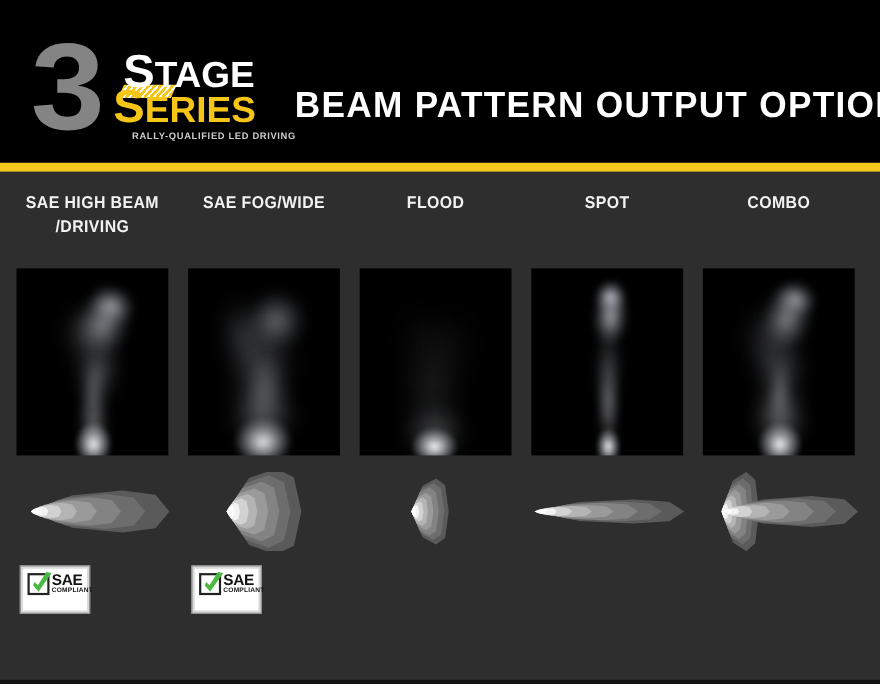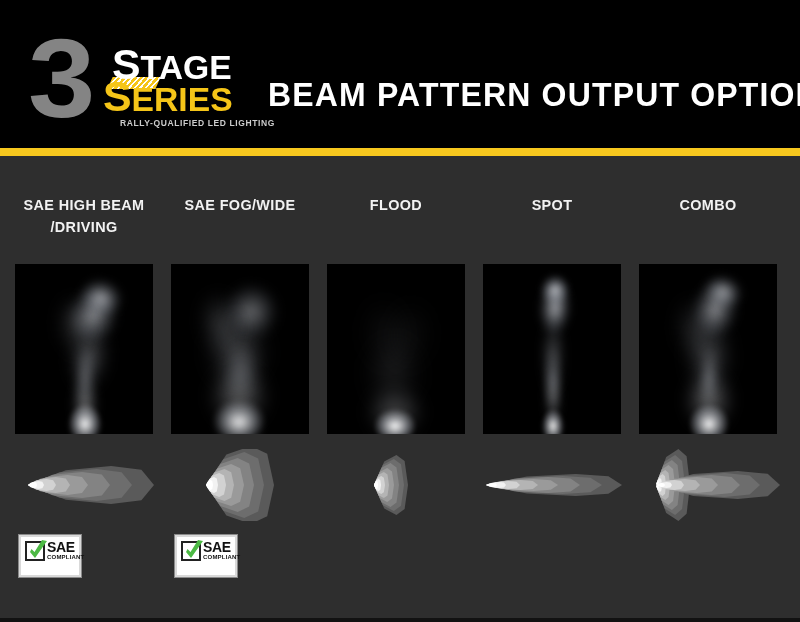--- a/index.html
+++ b/index.html
@@ -111,21 +111,21 @@
     top: 148px;
     width: 800px;
     height: 8px;
     background: #f7c81e;
   }
 
   
   .grid {
     position: absolute;
     left: 0;
-    top: 164px;
+    top: 144px;
     width: 800px;
     height: 456px;
   }
   .col {
     position: absolute;
     top: 0;
     width: 156px;
     height: 456px;
   }
   .col-label {
@@ -231,21 +231,21 @@
 
 <div id="page">
 
   <div class="header">
 
     <div class="logo">
       <div class="logo-3">3</div>
       <div class="logo-slash"></div>
       <div class="logo-stage"><span class="cap">S</span><span>TAGE</span></div>
       <div class="logo-series"><span class="cap">S</span><span>ERIES</span></div>
-      <div class="logo-tag">RALLY-QUALIFIED LED LIGHTING</div>
+      <div class="logo-tag">RALLY-QUALIFIED LED DRIVING</div>
     </div>
 
     <div class="header-title">BEAM PATTERN OUTPUT OPTIONS</div>
   </div>
 
   <div class="yellow-bar"></div>
 
   <div class="grid">
       <div class="col" style="left: 6px;">
         <div class="col-label">

